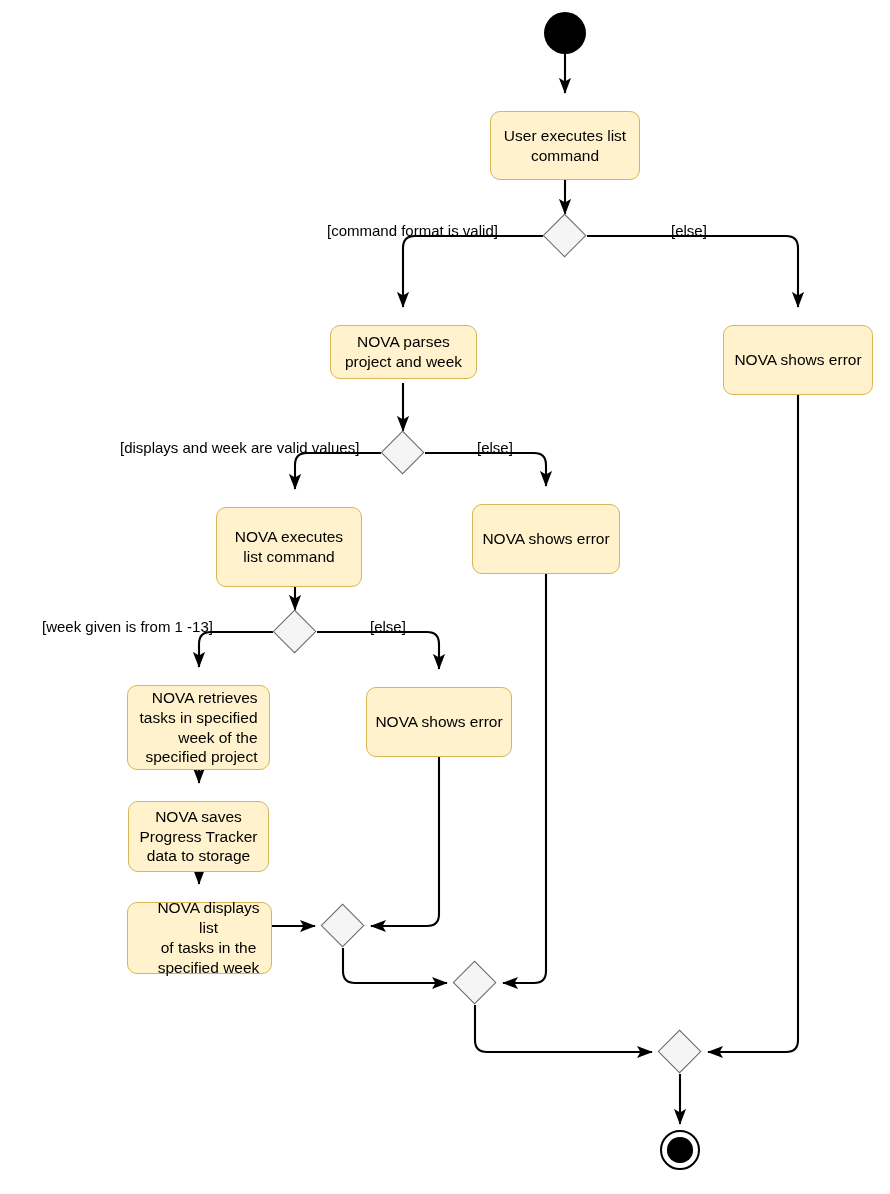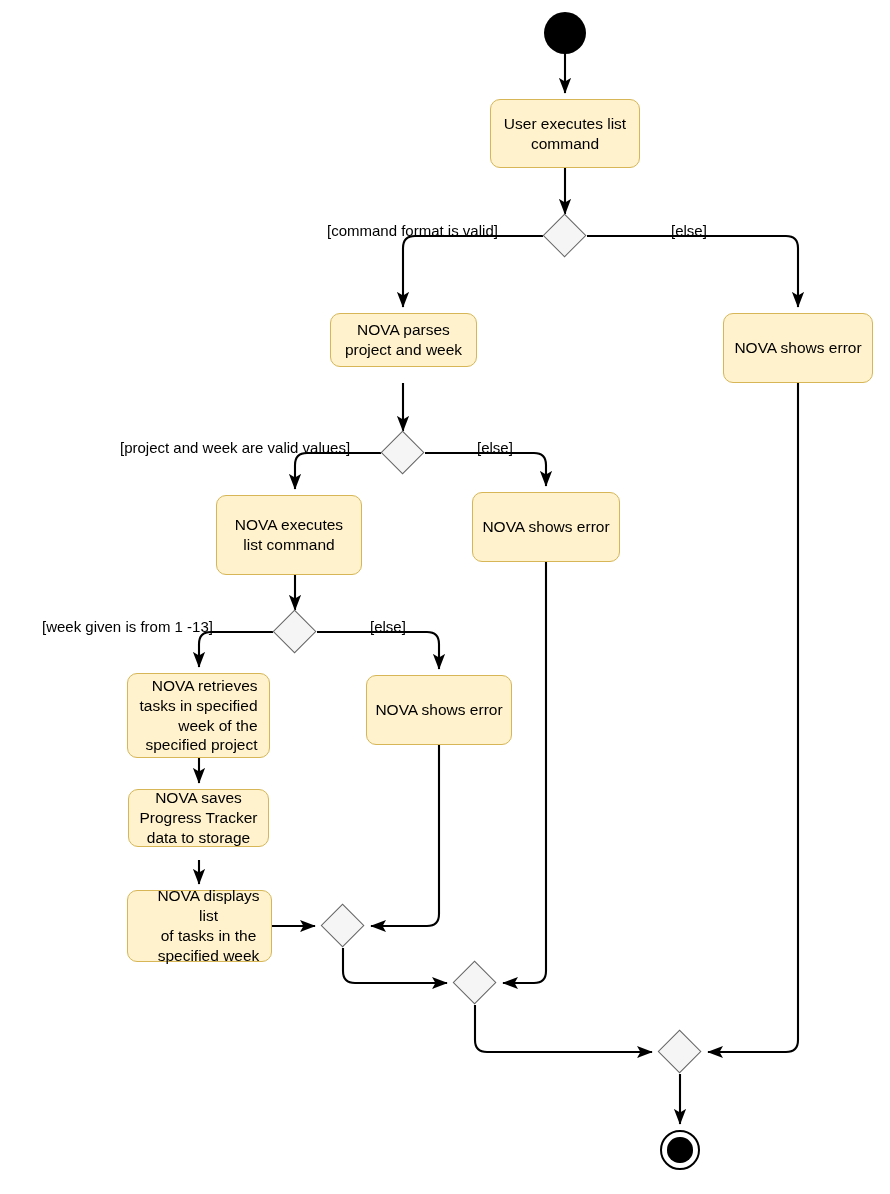--- a/index.html
+++ b/index.html
@@ -33,20 +33,21 @@
     display: flex;
     align-items: center;
     justify-content: center;
     text-align: center;
     color: #000000;
     font-size: 15.5px;
     line-height: 1.28;
     padding: 2px 6px;
     white-space: pre-line;
     z-index: 3;
+    margin-top: 12px;
   }
   .node-start {
     position: absolute;
     box-sizing: border-box;
     background: #000000;
     border-radius: 50%;
     z-index: 3;
   }
   .node-end-outer {
     position: absolute;
@@ -127,35 +128,35 @@
       <div class="node-decision" style="left: 387.444px; top: 437.444px; width: 31.1124px; height: 31.1124px;"></div>
       <div class="node-action" style="left: 216px; top: 495px; width: 146px; height: 80px;">NOVA executes
 list command</div>
       <div class="node-action" style="left: 472px; top: 492px; width: 148px; height: 70px;">NOVA shows error</div>
       <div class="node-decision" style="left: 279.444px; top: 616.444px; width: 31.1124px; height: 31.1124px;"></div>
       <div class="node-action" style="left: 127px; top: 673px; width: 143px; height: 85px; text-align: right;">NOVA retrieves
 tasks in specified
 week of the
 specified project</div>
       <div class="node-action" style="left: 366px; top: 675px; width: 146px; height: 70px;">NOVA shows error</div>
-      <div class="node-action" style="left: 128px; top: 789px; width: 141px; height: 58px;">NOVA saves
+      <div class="node-action" style="left: 128px; top: 789px; width: 141px; height: 71px;">NOVA saves
 Progress Tracker
 data to storage</div>
       <div class="node-action" style="left: 127px; top: 890px; width: 145px; height: 72px; padding-left: 24px;">NOVA displays list
 of tasks in the
 specified week</div>
       <div class="node-decision" style="left: 327.444px; top: 910.444px; width: 31.1124px; height: 31.1124px;"></div>
       <div class="node-decision" style="left: 459.444px; top: 967.444px; width: 31.1124px; height: 31.1124px;"></div>
       <div class="node-decision" style="left: 664.444px; top: 1036.44px; width: 31.1124px; height: 31.1124px;"></div>
       <div class="node-end-outer" style="left: 660px; top: 1130px; width: 40px; height: 40px;">
         <div class="node-end-inner"></div>
       </div>
     </div>
   <div id="labels-layer">
       <div class="edge-label" style="left: 327px; top: 222px;">[command format is valid]</div>
       <div class="edge-label" style="left: 671px; top: 222px;">[else]</div>
-      <div class="edge-label" style="left: 120px; top: 439px;">[project and week are valid values]</div>
+      <div class="edge-label" style="left: 120px; top: 439px;">[displays and week are valid values]</div>
       <div class="edge-label" style="left: 477px; top: 439px;">[else]</div>
       <div class="edge-label" style="left: 42px; top: 618px;">[week given is from 1 -13]</div>
       <div class="edge-label" style="left: 370px; top: 618px;">[else]</div>
     </div>
 
 </div>
 
 </body></html>

